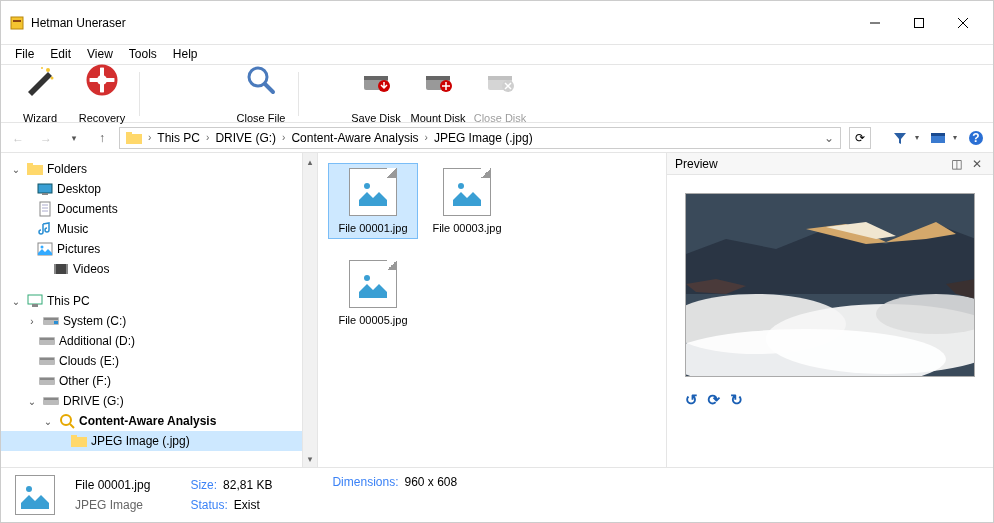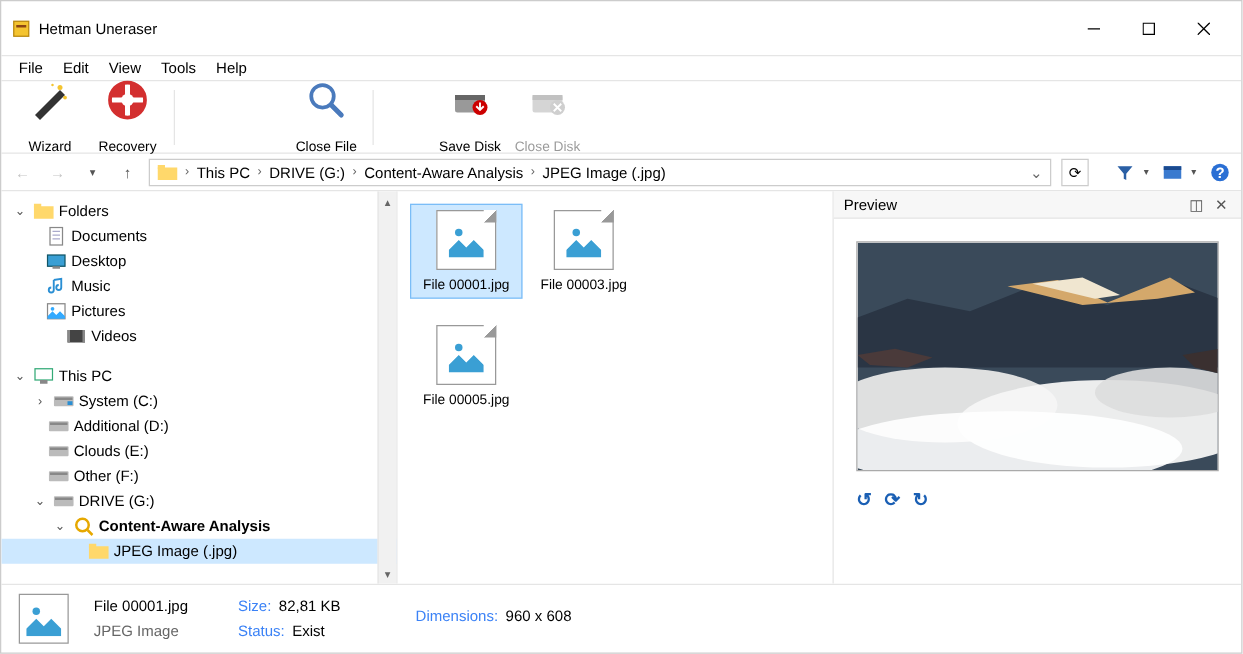--- a/index.html
+++ b/index.html
@@ -129,20 +129,29 @@
   <div class="tspacer" style="width:40px"></div>
   <div class="tbtn">
     <svg width="32" height="32">
         <rect x="4" y="12" width="24" height="14" rx="2" fill="#999"></rect>
         <rect x="4" y="12" width="24" height="4" fill="#666"></rect>
         <circle cx="24" cy="22" r="6" fill="#c00"></circle>
         <path d="M24 18 v6 M21 21 l3 3 l3 -3" fill="none" stroke="#fff" stroke-width="1.5"></path>
       </svg>
     <span class="lbl">Save Disk</span>
   </div>
+  <div class="tbtn">
+    <svg width="32" height="32">
+        <rect x="4" y="12" width="24" height="14" rx="2" fill="#999"></rect>
+        <rect x="4" y="12" width="24" height="4" fill="#666"></rect>
+        <circle cx="24" cy="22" r="6" fill="#c00"></circle>
+        <path d="M20 22 h8 M24 18 v8" fill="none" stroke="#fff" stroke-width="1.5"></path>
+      </svg>
+    <span class="lbl">Mount Disk</span>
+  </div>
   <div class="tbtn disabled">
     <svg width="32" height="32">
         <rect x="4" y="12" width="24" height="14" rx="2" fill="#999"></rect>
         <rect x="4" y="12" width="24" height="4" fill="#666"></rect>
         <circle cx="24" cy="22" r="6" fill="#888"></circle>
         <path d="M21 19 l6 6 M27 19 l-6 6" fill="none" stroke="#fff" stroke-width="1.5"></path>
       </svg>
     <span class="lbl">Close Disk</span>
   </div>
 </div>
@@ -201,37 +210,37 @@
         <span class="ico">
           <svg width="16" height="14">
             <rect x="0" y="3" width="16" height="10" fill="#ffd86b"></rect>
             <rect x="0" y="1" width="6" height="3" fill="#ffd86b"></rect>
           </svg>
         </span>
         <span class="tlbl">Folders</span>
       </div>
     <div class="trow" style="padding-left:36px">
         <span class="ico">
+          <svg width="16" height="14">
+            <rect x="1" y="2" width="14" height="9" fill="#3a9fd4" stroke="#156"></rect>
+            <rect x="5" y="11" width="6" height="2" fill="#888"></rect>
+          </svg>
+        </span>
+        <span class="tlbl">Desktop</span>
+      </div>
+    <div class="trow" style="padding-left:36px">
+        <span class="ico">
           <svg width="14" height="16">
             <rect x="2" y="1" width="10" height="14" fill="#fff" stroke="#888"></rect>
             <line x1="4" y1="4" x2="10" y2="4" stroke="#aac"></line>
             <line x1="4" y1="7" x2="10" y2="7" stroke="#aac"></line>
             <line x1="4" y1="10" x2="10" y2="10" stroke="#aac"></line>
           </svg>
         </span>
         <span class="tlbl">Documents</span>
-      </div>
-    <div class="trow" style="padding-left:36px">
-        <span class="ico">
-          <svg width="16" height="14">
-            <rect x="1" y="2" width="14" height="9" fill="#3a9fd4" stroke="#156"></rect>
-            <rect x="5" y="11" width="6" height="2" fill="#888"></rect>
-          </svg>
-        </span>
-        <span class="tlbl">Desktop</span>
       </div>
     <div class="trow" style="padding-left:36px">
         <span class="ico">
           <svg width="16" height="16">
             <path d="M6 3 v8 a2 2 0 1 1 -2 -2 M6 3 l6 -1 v7 a2 2 0 1 1 -2 -2" fill="none" stroke="#2a8fd4" stroke-width="1.5"></path>
           </svg>
         </span>
         <span class="tlbl">Music</span>
       </div>
     <div class="trow" style="padding-left:36px">
@@ -419,19 +428,19 @@
   <div class="col" style="margin-left:20px">
     <div class="row">
         <span class="lbl">Size:</span>
         <span>82,81 KB</span>
       </div>
     <div class="row">
         <span class="lbl">Status:</span>
         <span>Exist</span>
       </div>
   </div>
-  <div class="col" style="margin-left:40px;align-self:flex-start;margin-top:12px">
+  <div class="col" style="margin-left:40px;align-self:flex-start;margin-top:1px">
     <div class="row">
         <span class="lbl">Dimensions:</span>
         <span>960 x 608</span>
       </div>
   </div>
 </div>
 
 </body></html>

